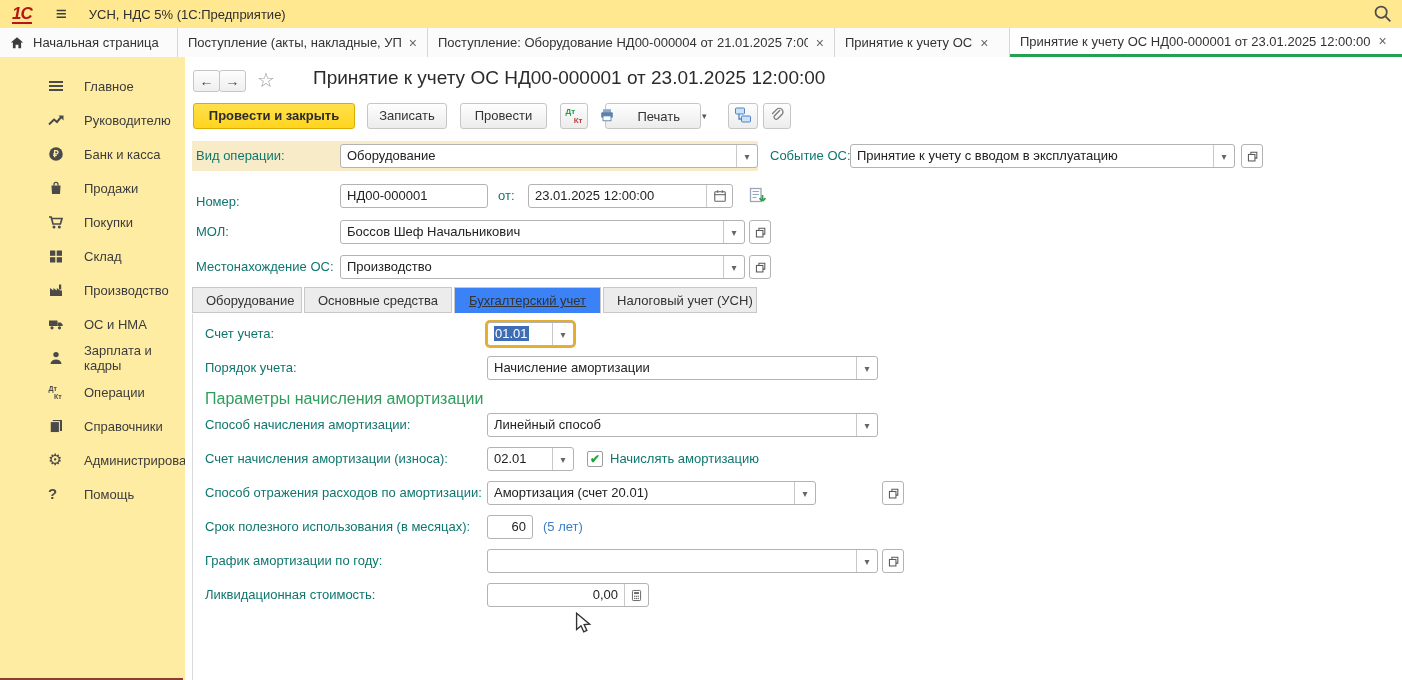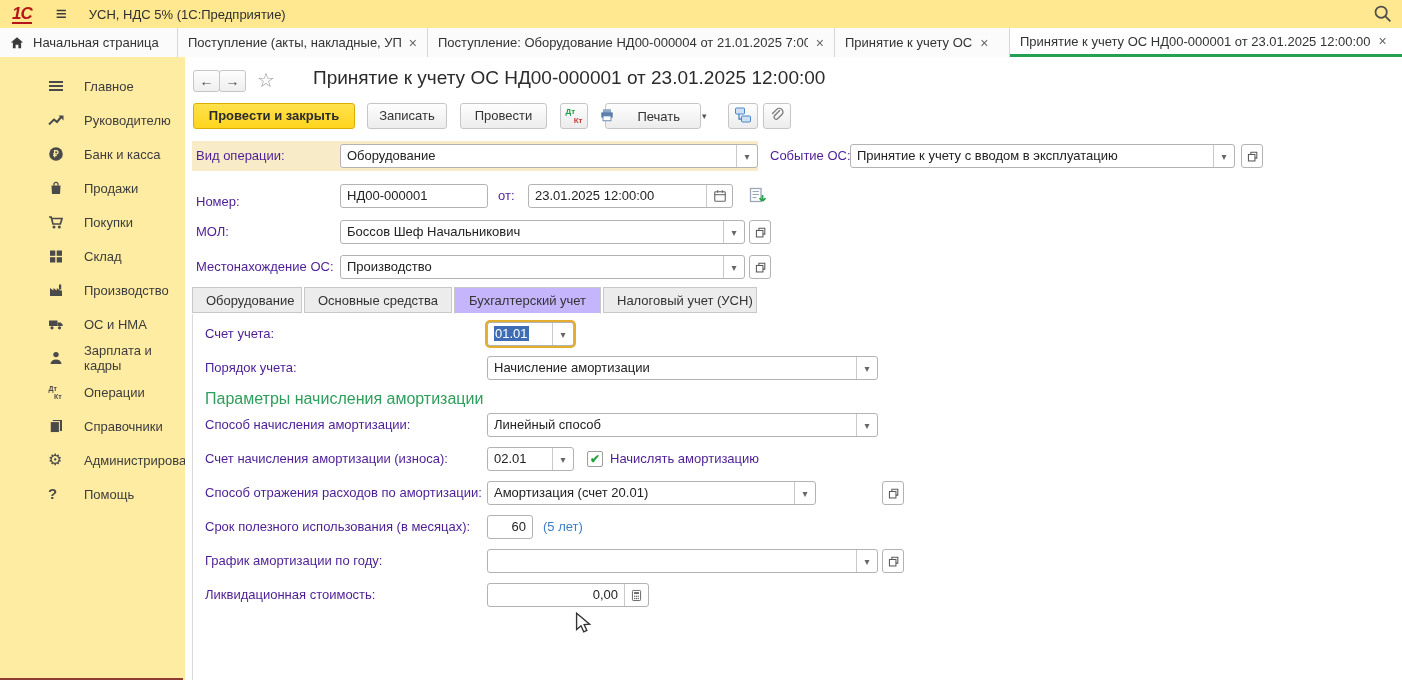--- a/index.html
+++ b/index.html
@@ -38,34 +38,34 @@
 
   .tbtn { position:absolute; height:26px; border:1px solid #C6C6C6; border-radius:3px; background:linear-gradient(#fefefe,#ececec); font-size:13px; color:#333; text-align:center; line-height:24px; white-space:nowrap; }
   .tbtn.primary { background:linear-gradient(#FFE14D,#FFD51E); border-color:#D9AE00; font-weight:bold; color:#2b2b2b; }
   .ibtn { position:absolute; height:26px; border:1px solid #C6C6C6; border-radius:3px; background:linear-gradient(#fefefe,#ececec); display:flex; align-items:center; justify-content:center; }
   .dtkt { font-size:8px; font-weight:bold; line-height:8px; position:relative; width:17px; height:17px; }
   .dtkt .dt { position:absolute; left:0; top:0; color:#1F9E45; }
   .dtkt .kt { position:absolute; right:0; bottom:0; color:#C03C3C; }
   .printbtn { display:flex; align-items:center; gap:22px; padding:0 9px; }
   .caret { font-size:9px; color:#555; }
 
-  .flabel { position:absolute; height:24px; line-height:24px; color:#4c1d95; white-space:nowrap; }
+  .flabel { position:absolute; height:24px; line-height:24px; color:#0f766e; white-space:nowrap; }
   .combo, .finput { position:absolute; height:24px; background:#fff; border:1px solid #B3B3B3; border-radius:3px; display:flex; align-items:stretch; overflow:visible; }
   .combo .val, .finput .val { flex:1; padding:0 6px; line-height:22px; white-space:nowrap; overflow:hidden; color:#222; }
   .val.right { text-align:right; }
   .combo .arrow { width:21px; border-left:1px solid #C9C9C9; display:flex; align-items:center; justify-content:center; color:#666; font-size:10px; flex:none; }
   .combo .seg { width:26px; border-left:1px solid #C9C9C9; display:flex; align-items:center; justify-content:center; flex:none; }
   .combo.focused { box-shadow:0 0 0 2px #E3AE2E; border-radius:3px; }
   .sel { background:#3E6DB5; color:#fff; padding:0 1px; }
   .linkbtn { position:absolute; width:22px; height:24px; border:1px solid #B3B3B3; border-radius:3px; background:#fff; display:flex; align-items:center; justify-content:center; }
   .hlband { position:absolute; background:#F8ECC8; }
 
   .dtabs { position:absolute; display:flex; gap:2px; }
   .dtab { height:26px; line-height:25px; padding:0 13px; background:#ECECEC; border:1px solid #C8C8C8; color:#333; white-space:nowrap; }
-  .dtab.active { background:#c4b5fd; border-bottom-color:#fff; height:27px; }
+  .dtab.active { background:#3b82f6; border-bottom-color:#fff; height:27px;text-decoration:underline; }
   .panel { position:absolute; left:7px; top:257px; right:0; bottom:0; border-left:1px solid #D9D9D9; }
 
   .sechdr { position:absolute; font-size:16px; color:#2E9E5C; white-space:nowrap; }
   .cbox { position:absolute; width:16px; height:16px; border:1px solid #9D9D9D; border-radius:2px; background:#fff; text-align:center; line-height:14px; font-size:12px; color:#23A33B; font-weight:bold; }
   .hint { position:absolute; height:24px; line-height:24px; color:#3D7DC4; white-space:nowrap; }
 
   .cursor { position:absolute; left:575px; top:612px; z-index:99; }
 </style>
 </head>
 <body>

